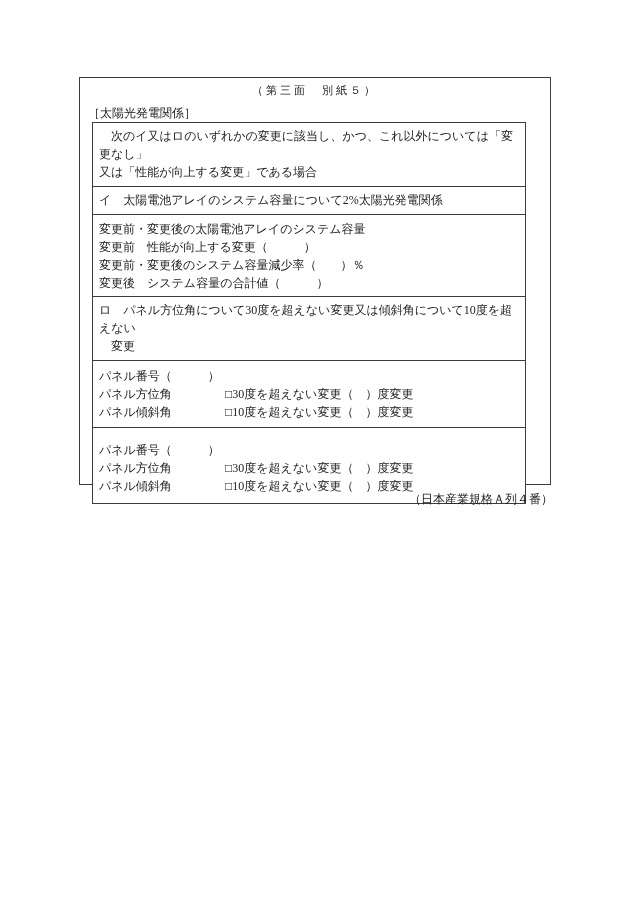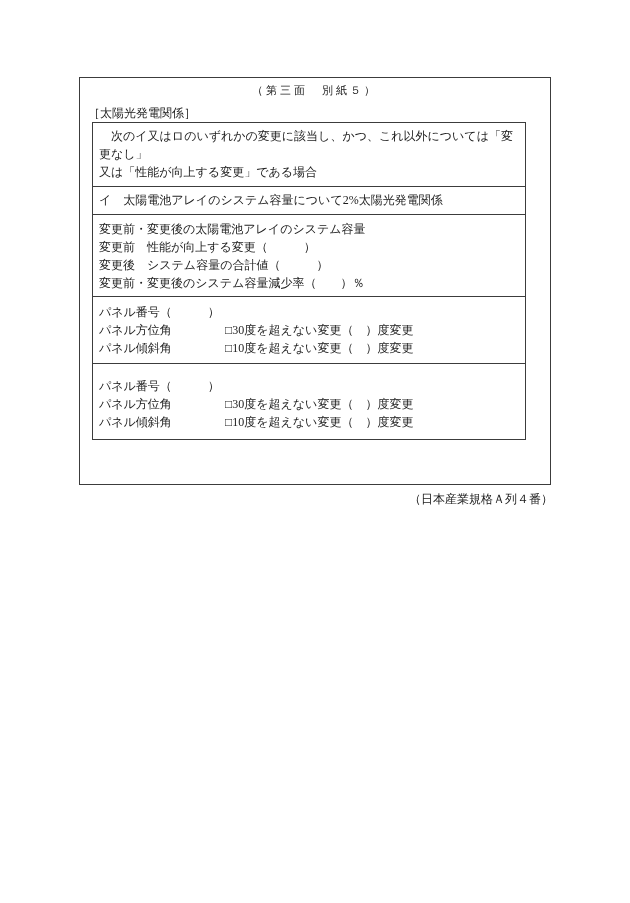--- a/index.html
+++ b/index.html
@@ -96,24 +96,26 @@
   <div class="form-table">
 
     <div class="frow multiline">　次のイ又はロのいずれかの変更に該当し、かつ、これ以外については「変更なし」
 又は「性能が向上する変更」である場合</div>
 
     <div class="frow">イ　太陽電池アレイのシステム容量について2%太陽光発電関係</div>
 
     <div class="frow row-capacity">
       <div>変更前・変更後の太陽電池アレイのシステム容量</div>
       <div>変更前　性能が向上する変更（　　　）</div>
+      <div>変更前・変更後のシステム容量減少率（　　）％</div>
       <div>変更後　システム容量の合計値（　　　）</div>
-      <div>変更前・変更後のシステム容量減少率（　　）％</div>
     </div>
 
+    <div class="frow multiline">ロ　パネル方位角について30度を超えない変更又は傾斜角について10度を超えない
+　変更</div>
 
     <div class="frow row-panel">
       <div class="panel-line">
         <span>パネル番号（　　　）</span>
       </div>
       <div class="panel-line">
         <span class="panel-label">パネル方位角</span>
         <span class="checkbox">□</span>
         <span>30度を超えない変更（　）度変更</span>
       </div>

